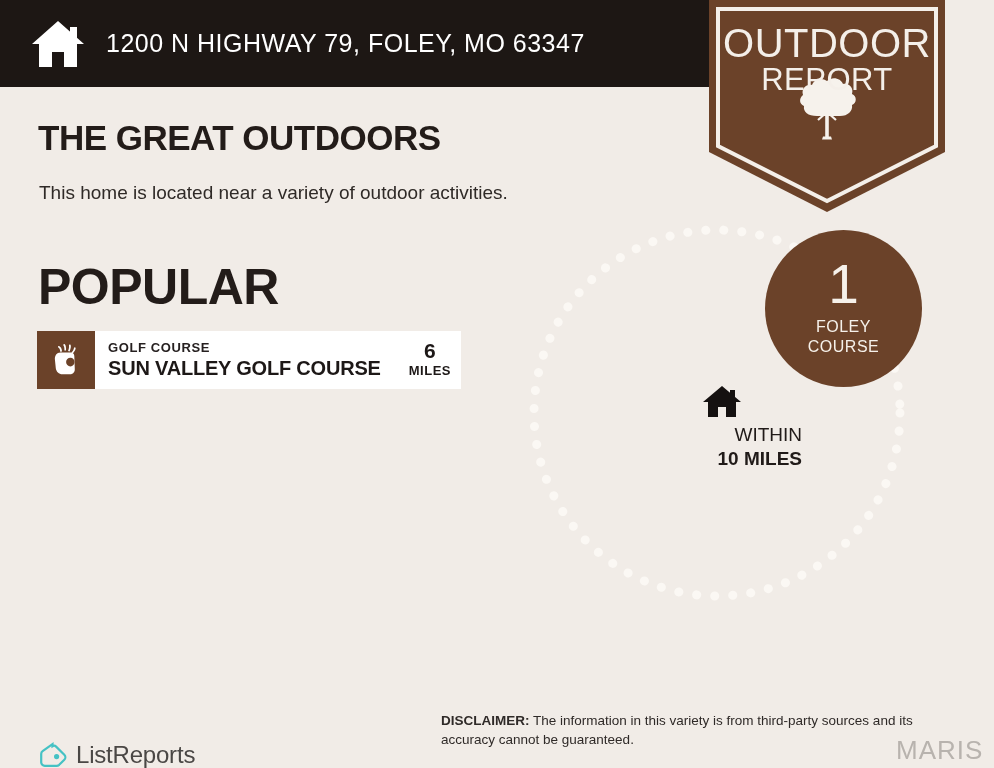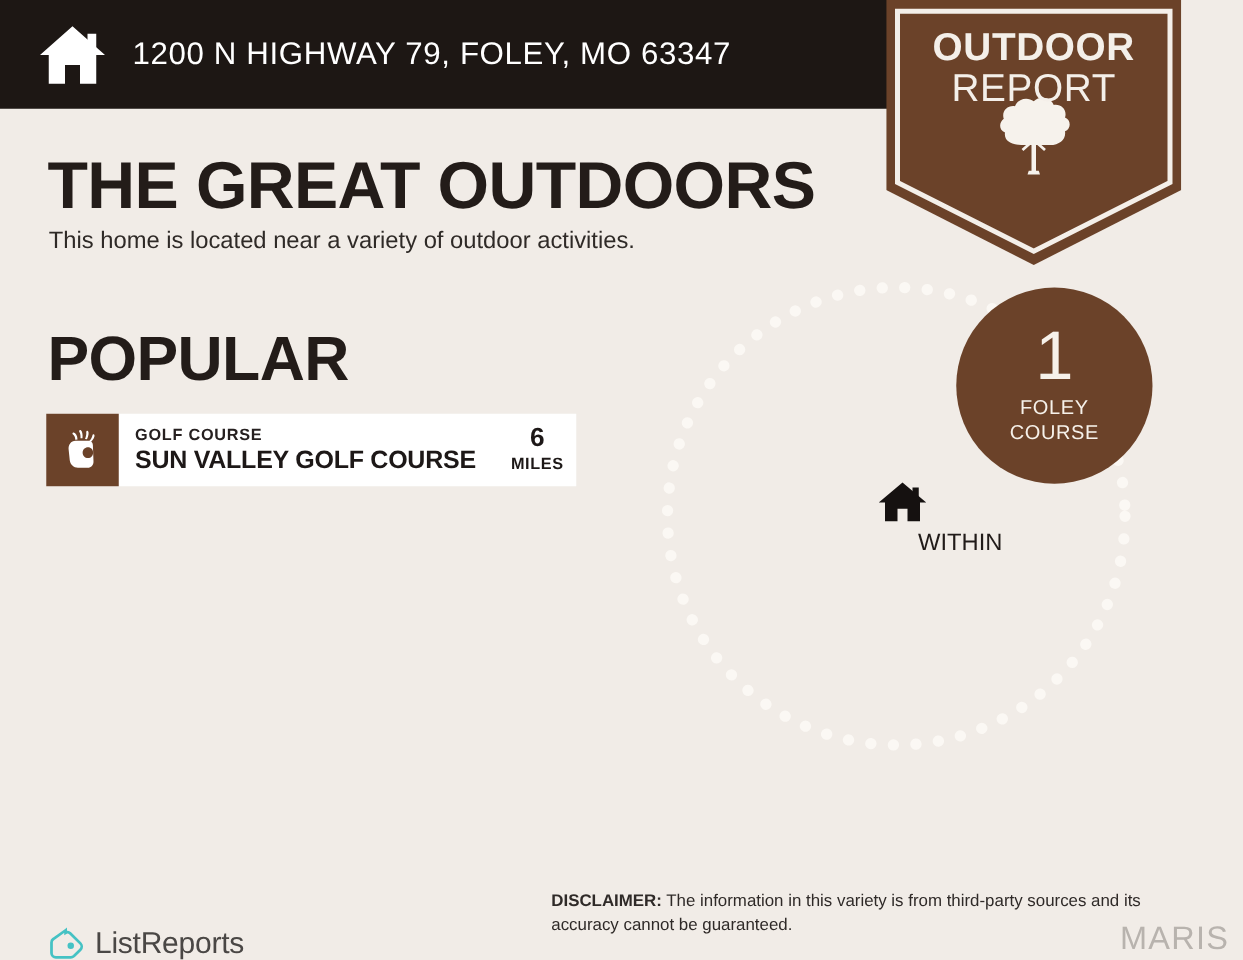--- a/index.html
+++ b/index.html
@@ -47,28 +47,28 @@
   #outdoor-badge svg { display: block; }
   #badge-text-wrap {
     position: absolute;
     left: 0; top: 22px;
     width: 236px;
     text-align: center;
     color: #f4efe9;
     line-height: 1.06;
     pointer-events: none;
   }
-  .badge-line1 { font-size: 31px; letter-spacing: 0.5px; font-weight: bold; }
+  .badge-line1 { font-size: 40px; letter-spacing: 0.5px; }
   .badge-line2 { font-size: 31px; letter-spacing: 0.5px; }
 
   
   #great-outdoors-title {
     position: absolute;
     left: 38px; top: 118px;
-    font-size: 53px;
+    font-size: 35px;
     font-weight: bold;
     color: #231c19;
     letter-spacing: -0.5px;
     margin: 0;
   }
   #great-outdoors-sub {
     position: absolute;
     left: 39px; top: 182px;
     font-size: 19px;
     color: #2f2a27;
@@ -302,20 +302,21 @@
     <circle cx="205" cy="195" r="183" fill="none" stroke="#fbf8f4" stroke-width="9" stroke-linecap="round" stroke-dasharray="0.1 18"></circle>
   </svg>
   <div id="radius-center">
     <span>
       <svg id="center-home-icon" width="40" height="33" viewBox="0 0 40 33" xmlns="http://www.w3.org/2000/svg">
         <path d="M20 1 L1 17 L6 17 L6 32 L16 32 L16 22 L24 22 L24 32 L34 32 L34 17 L39 17 Z" fill="#151110"></path>
         <rect x="28" y="5" width="5" height="8" fill="#151110"></rect>
       </svg>
     </span>
     <div class="radius-line1">WITHIN</div>
+    <div class="radius-line2">10 MILES</div>
   </div>
 </div>
 
 <div id="count-circle">
   <div id="count-number">1</div>
   <div id="count-label">
     <div>FOLEY</div>
     <div>COURSE</div>
   </div>
 </div>

